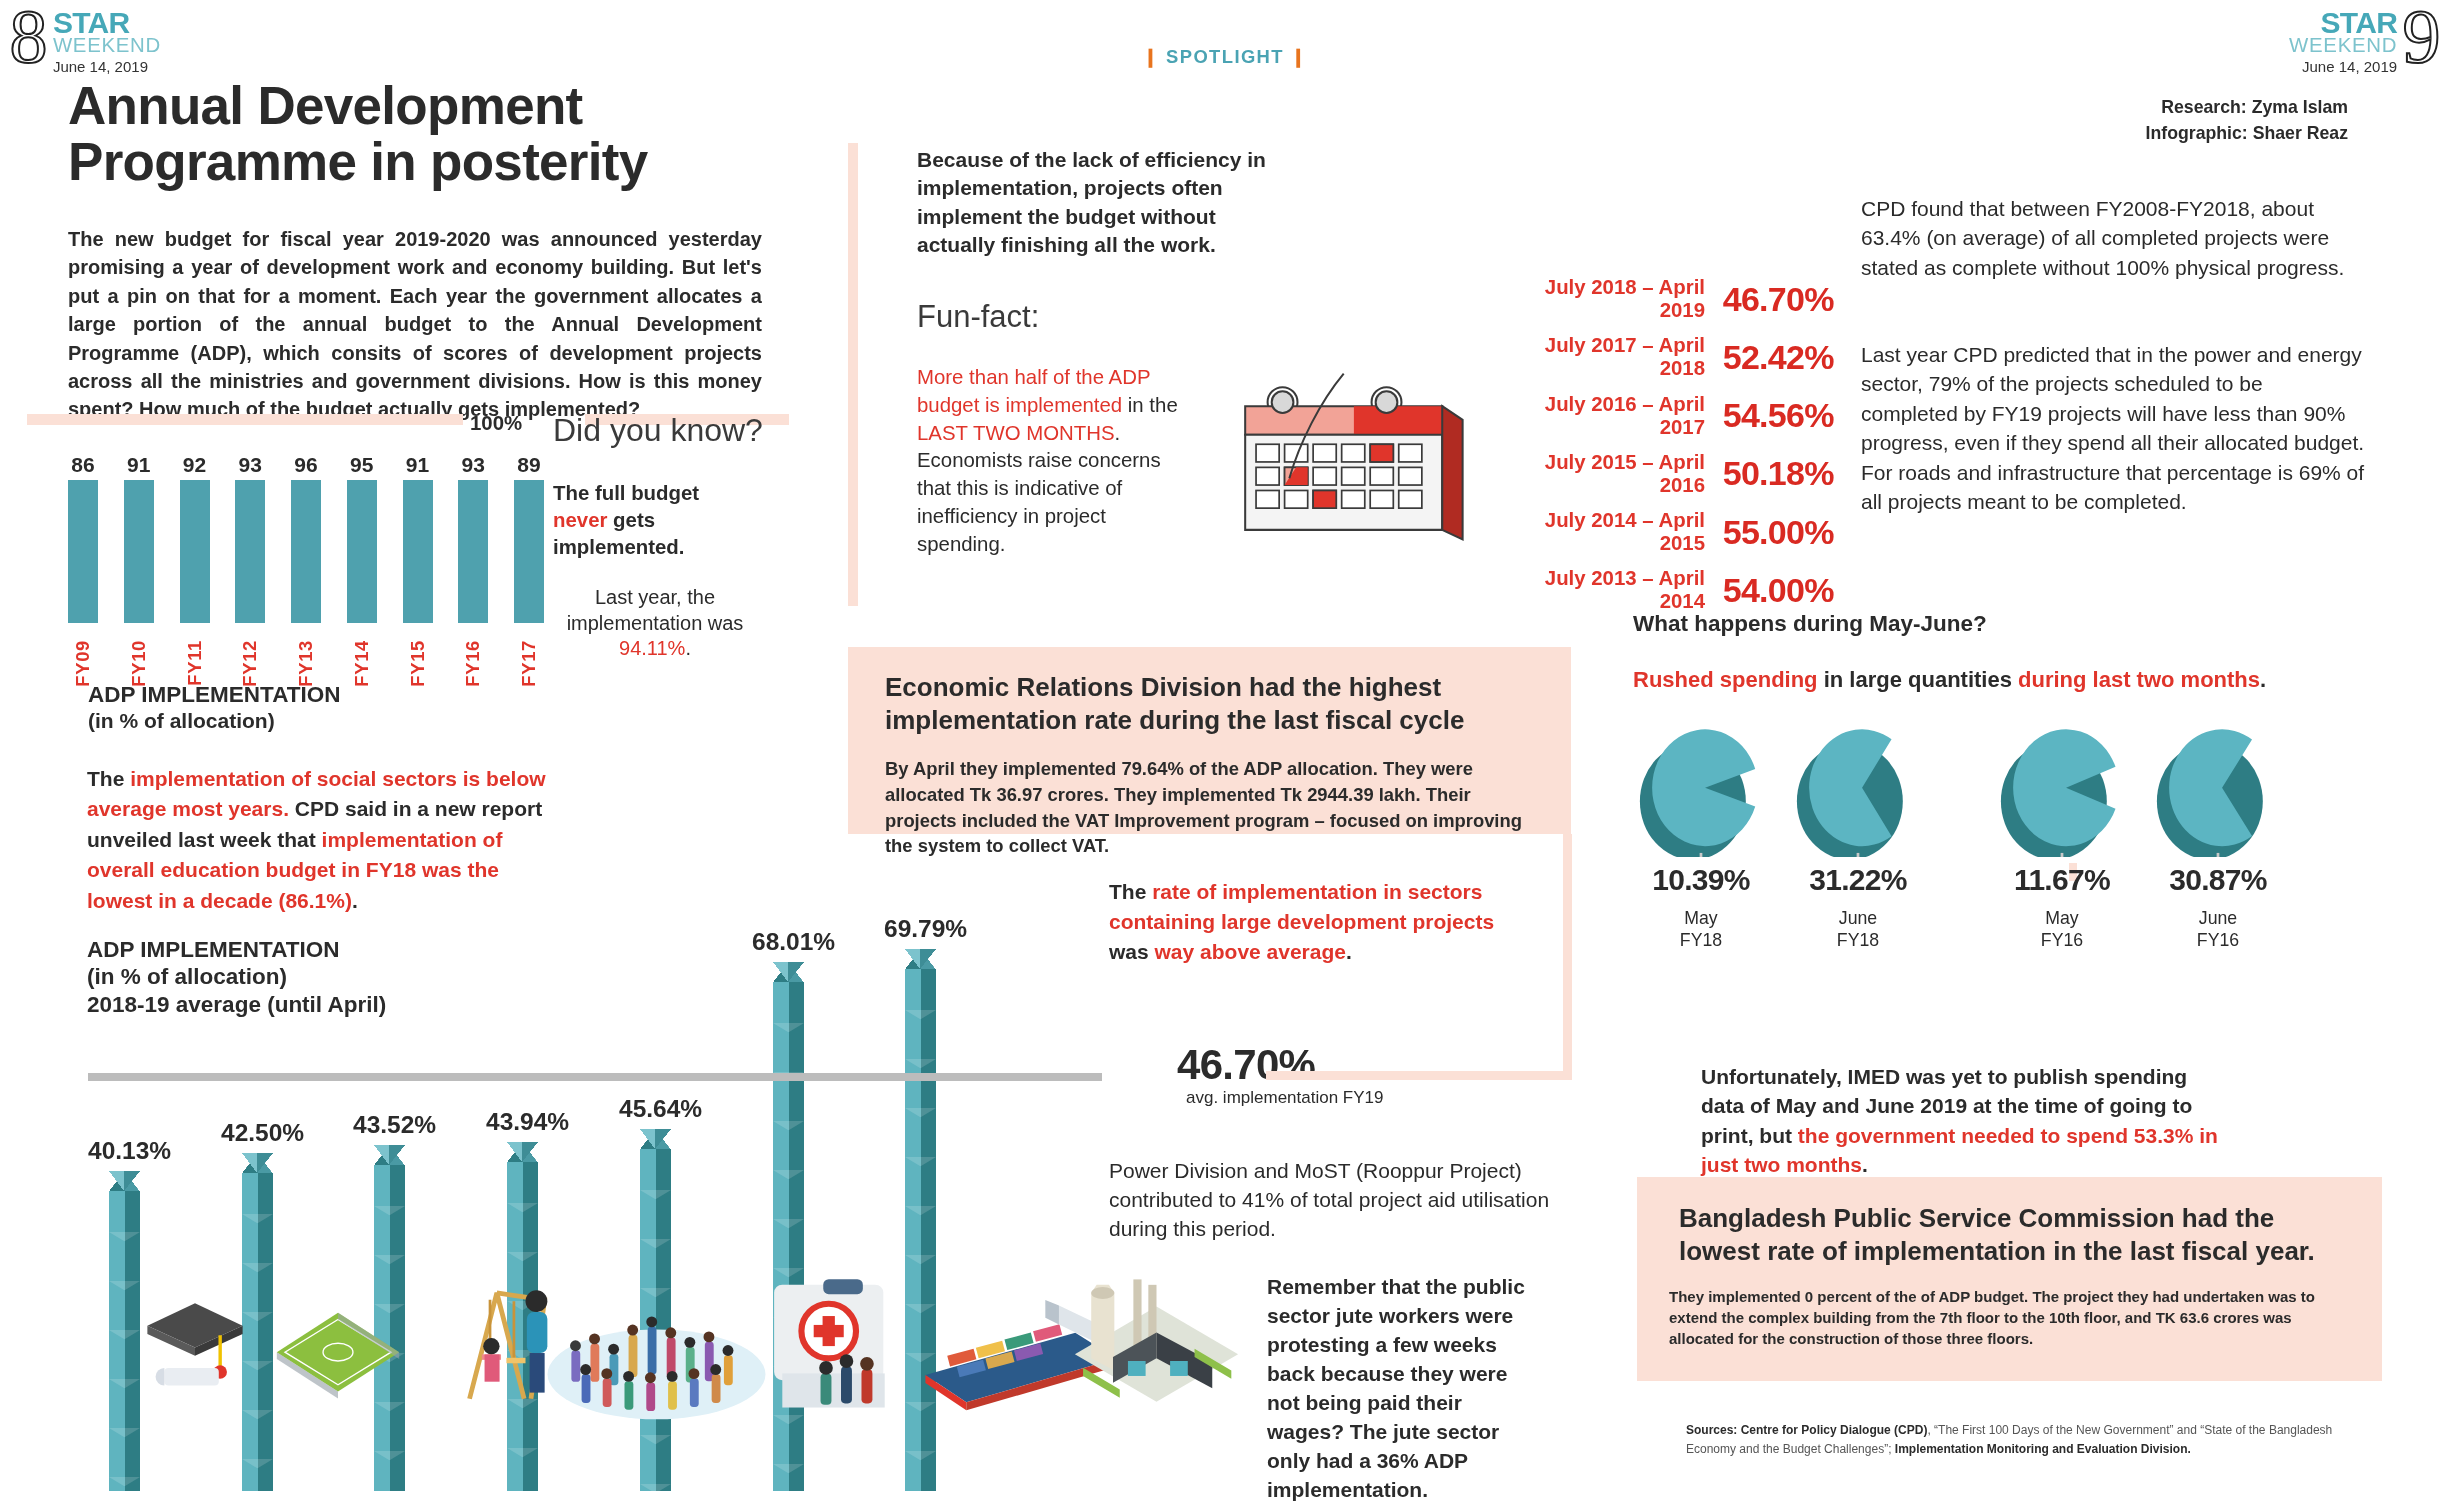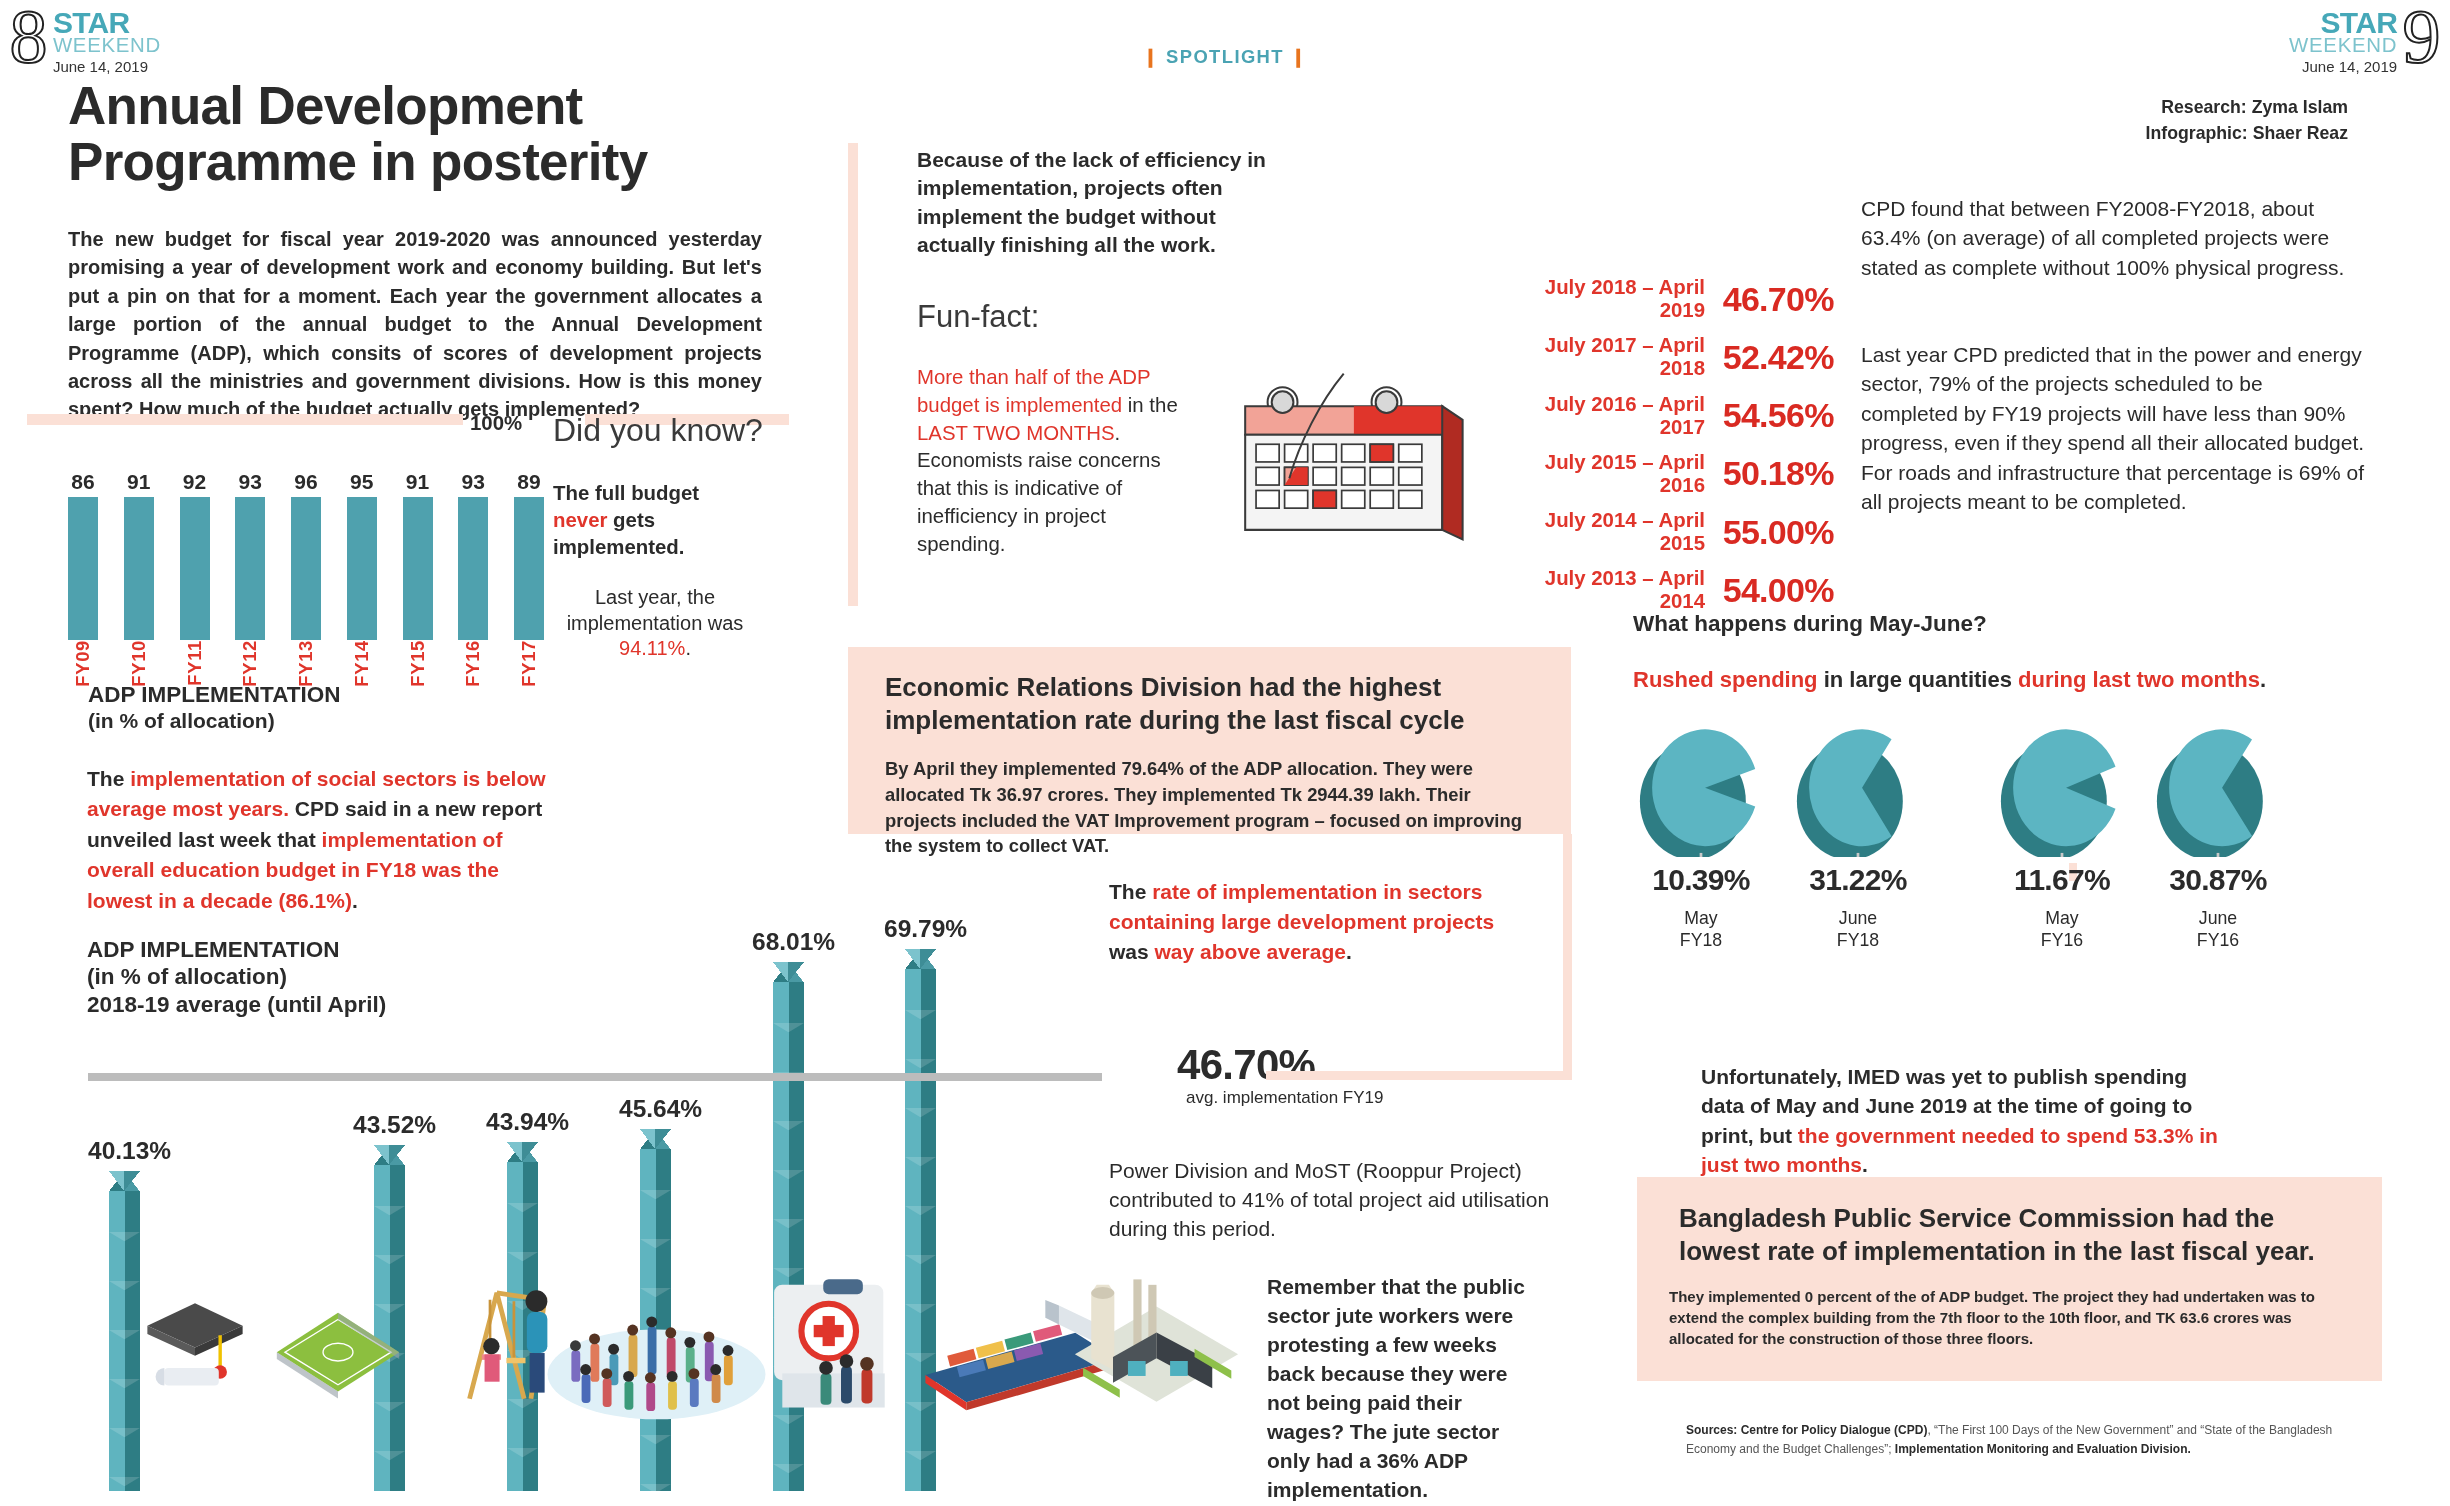--- a/index.html
+++ b/index.html
@@ -46,21 +46,21 @@
   }
 
   .intro {
     position:absolute; left:68px; top:225px; width:694px;
     font-size:20px; line-height:1.42; text-align:justify; font-weight:600;
   }
 
   
   .pink-rule { position:absolute; background:#fbe0d6; height:11px; }
   .chart1 { position:absolute; left:68px; top:422px; width:476px; height:218px; }
-  .c1-bars { position:absolute; bottom:0; left:0; width:100%; height:170px;
+  .c1-bars { position:absolute; bottom:17px; left:0; width:100%; height:170px;
              display:flex; align-items:flex-end; justify-content:space-between; }
   .c1-col { width:30px; display:flex; flex-direction:column; align-items:center; justify-content:flex-end; height:100%; }
   .c1-val { font-size:21px; font-weight:700; margin-bottom:2.7px; }
   .c1-bar { width:100%; background:#4fa1ae; }
   .c1-labels { position:absolute; top:640px; left:68px; width:476px;
                display:flex; justify-content:space-between; }
   .c1-lab { width:30px; text-align:center; }
   .c1-lab span { display:inline-block; writing-mode:vertical-rl; transform:rotate(180deg);
                  color:#e0352b; font-size:18.4px; font-weight:700; letter-spacing:0.7px; }
   .c1-100 { position:absolute; left:470px; top:412px; font-size:20.4px; font-weight:600; }
@@ -272,20 +272,34 @@
   <div>(in % of allocation)</div>
   <div>2018-19 average (until April)</div>
 </div>
 
 <div class="chart2" id="chart2">
     <div class="c2-col" style="left: 0px;">
       <div class="c2-val cond">40.13%</div>
       <div class="bar3d">
         <div class="cap"></div>
         <div class="face" style="height: 300px;">
+          <div class="chev" style="top: 41px;"></div>
+          <div class="chev" style="top: 90px;"></div>
+          <div class="chev" style="top: 139px;"></div>
+          <div class="chev" style="top: 188px;"></div>
+          <div class="chev" style="top: 237px;"></div>
+          <div class="chev" style="top: 286px;"></div>
+        </div>
+      </div>
+    </div>
+    <div class="c2-col" style="left: 133px;">
+      <div class="c2-val cond">42.50%</div>
+      <div class="bar3d">
+        <div class="cap"></div>
+        <div class="face" style="height: 318px;">
           <div class="chev" style="top: 41px;"></div>
           <div class="chev" style="top: 90px;"></div>
           <div class="chev" style="top: 139px;"></div>
           <div class="chev" style="top: 188px;"></div>
           <div class="chev" style="top: 237px;"></div>
           <div class="chev" style="top: 286px;"></div>
         </div>
       </div>
     </div>
     <div class="c2-col" style="left: 265px;">

